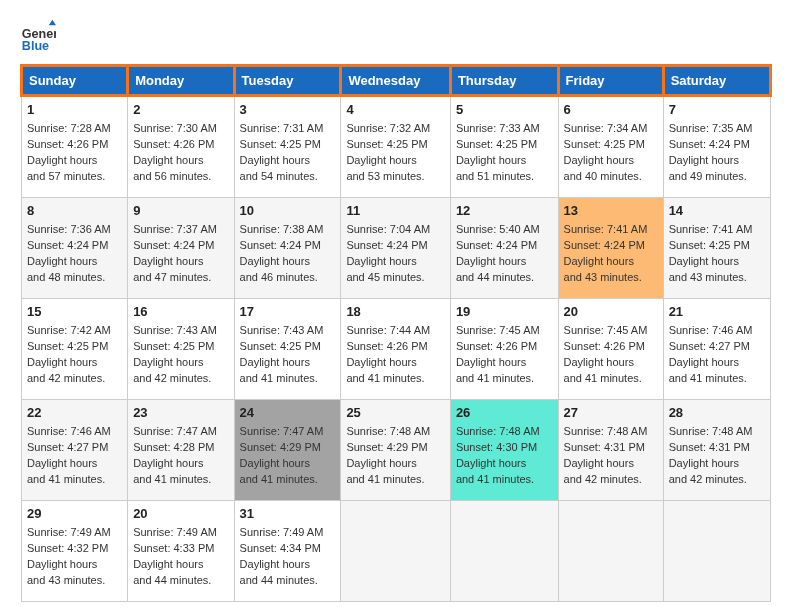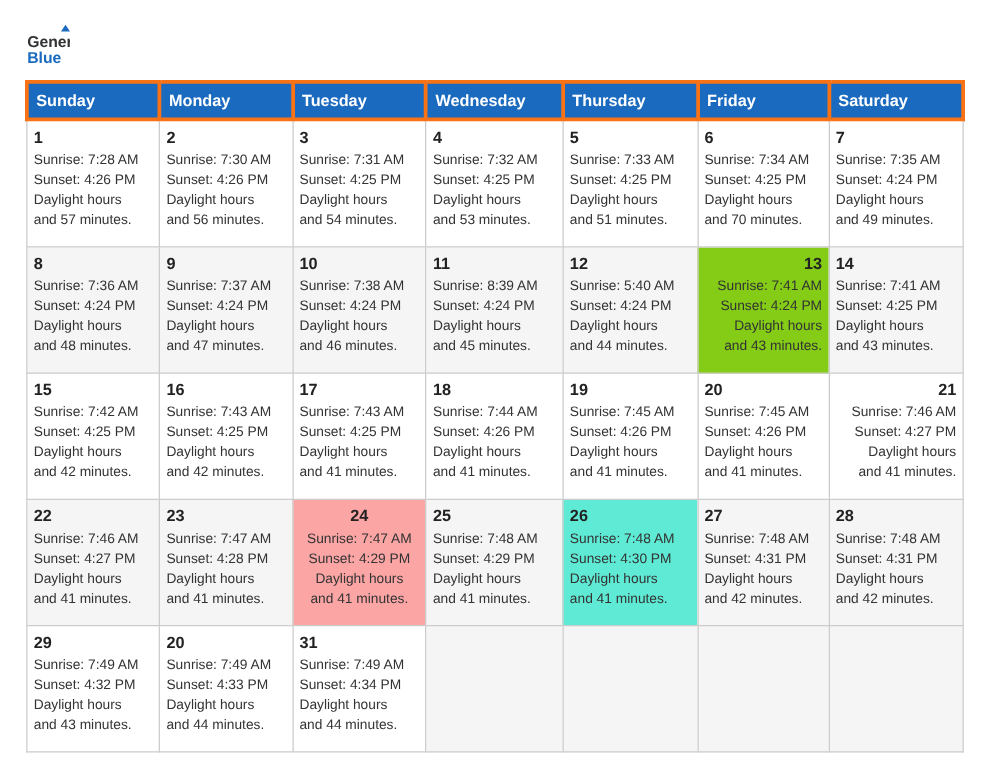--- a/index.html
+++ b/index.html
@@ -167,21 +167,21 @@
               <div>Daylight hours</div>
               <div>and 51 minutes.</div>
             </div>
           </td>
           <td style="background: rgb(255, 255, 255);">
             <span class="day-num">6</span>
             <div class="day-info">
               <div>Sunrise: 7:34 AM</div>
               <div>Sunset: 4:25 PM</div>
               <div>Daylight hours</div>
-              <div>and 70 minutes.</div>
+              <div>and 40 minutes.</div>
             </div>
           </td>
           <td style="background: rgb(255, 255, 255);">
             <span class="day-num">7</span>
             <div class="day-info">
               <div>Sunrise: 7:35 AM</div>
               <div>Sunset: 4:24 PM</div>
               <div>Daylight hours</div>
               <div>and 49 minutes.</div>
             </div>
@@ -211,36 +211,36 @@
             <div class="day-info">
               <div>Sunrise: 7:38 AM</div>
               <div>Sunset: 4:24 PM</div>
               <div>Daylight hours</div>
               <div>and 46 minutes.</div>
             </div>
           </td>
           <td style="background: rgb(245, 245, 245);">
             <span class="day-num">11</span>
             <div class="day-info">
-              <div>Sunrise: 8:39 AM</div>
+              <div>Sunrise: 7:04 AM</div>
               <div>Sunset: 4:24 PM</div>
               <div>Daylight hours</div>
               <div>and 45 minutes.</div>
             </div>
           </td>
           <td style="background: rgb(245, 245, 245);">
             <span class="day-num">12</span>
             <div class="day-info">
               <div>Sunrise: 5:40 AM</div>
               <div>Sunset: 4:24 PM</div>
               <div>Daylight hours</div>
               <div>and 44 minutes.</div>
             </div>
           </td>
-          <td style="background: #84cc16; text-align: right;">
+          <td style="background: #fdba74;">
             <span class="day-num">13</span>
             <div class="day-info">
               <div>Sunrise: 7:41 AM</div>
               <div>Sunset: 4:24 PM</div>
               <div>Daylight hours</div>
               <div>and 43 minutes.</div>
             </div>
           </td>
           <td style="background: rgb(245, 245, 245);">
             <span class="day-num">14</span>
@@ -300,21 +300,21 @@
           </td>
           <td style="background: rgb(255, 255, 255);">
             <span class="day-num">20</span>
             <div class="day-info">
               <div>Sunrise: 7:45 AM</div>
               <div>Sunset: 4:26 PM</div>
               <div>Daylight hours</div>
               <div>and 41 minutes.</div>
             </div>
           </td>
-          <td style="background: rgb(255, 255, 255); text-align: right;">
+          <td style="background: rgb(255, 255, 255);">
             <span class="day-num">21</span>
             <div class="day-info">
               <div>Sunrise: 7:46 AM</div>
               <div>Sunset: 4:27 PM</div>
               <div>Daylight hours</div>
               <div>and 41 minutes.</div>
             </div>
           </td>
         </tr>
         <tr>
@@ -329,21 +329,21 @@
           </td>
           <td style="background: rgb(245, 245, 245);">
             <span class="day-num">23</span>
             <div class="day-info">
               <div>Sunrise: 7:47 AM</div>
               <div>Sunset: 4:28 PM</div>
               <div>Daylight hours</div>
               <div>and 41 minutes.</div>
             </div>
           </td>
-          <td style="background: #fca5a5; text-align: center;">
+          <td style="background: #a3a3a3;">
             <span class="day-num">24</span>
             <div class="day-info">
               <div>Sunrise: 7:47 AM</div>
               <div>Sunset: 4:29 PM</div>
               <div>Daylight hours</div>
               <div>and 41 minutes.</div>
             </div>
           </td>
           <td style="background: rgb(245, 245, 245);">
             <span class="day-num">25</span>

